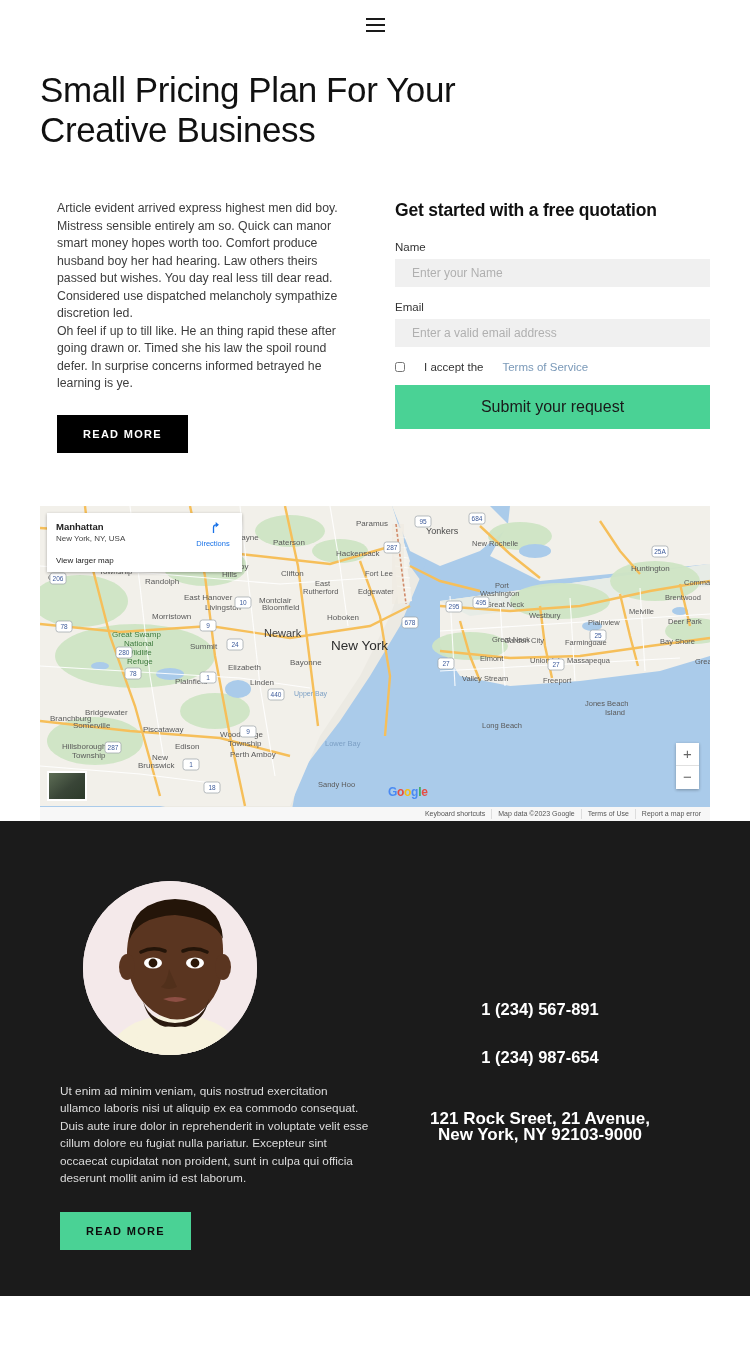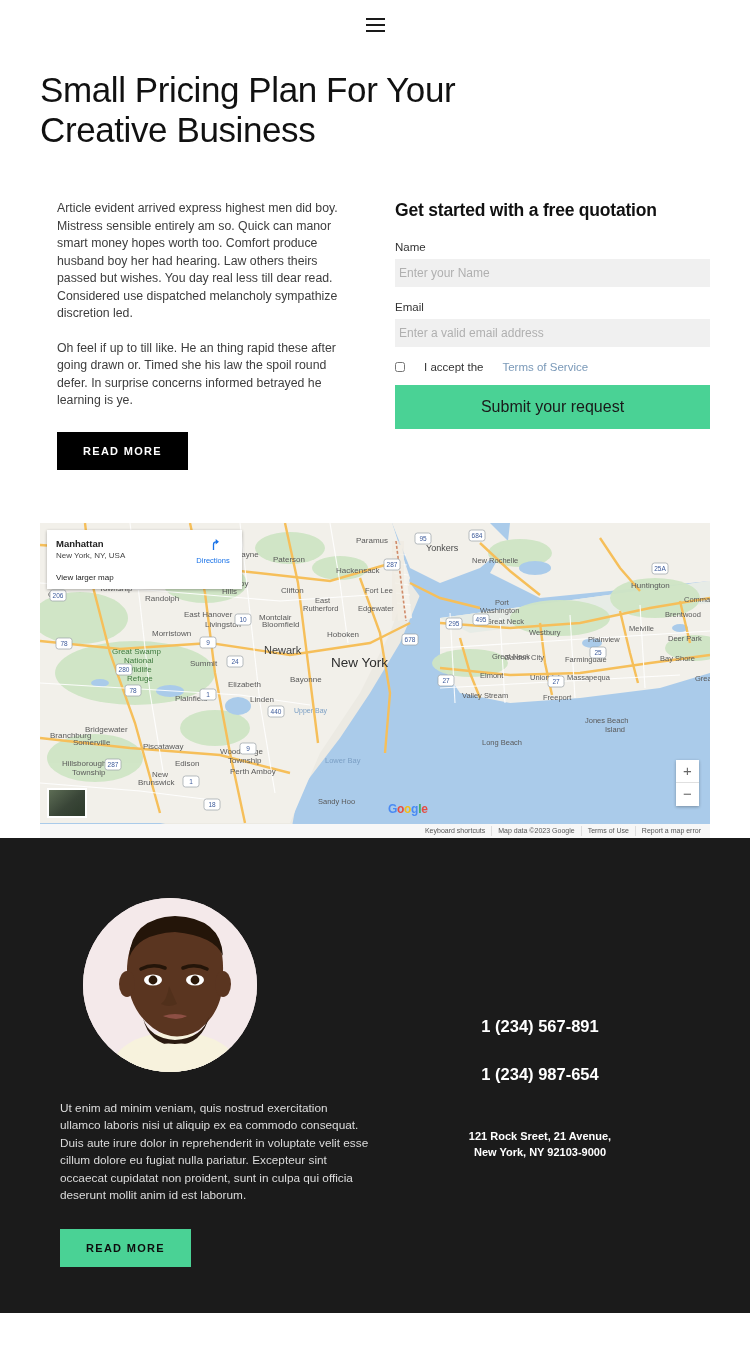--- a/index.html
+++ b/index.html
@@ -56,21 +56,20 @@
     padding: 50px 40px 0 40px;
     gap: 35px;
   }
   .col-left { width: 320px; flex: none; padding-left: 17px; }
   .col-right { flex: 1; }
 
   .body-text {
     font-size: 12.3px;
     line-height: 17.5px;
     color: #3d3d3d;
-    margin-bottom: 17px;
   }
   .body-text:last-of-type { margin-bottom: 0; }
 
   .btn-dark {
     display: inline-block;
     margin-top: 22px;
     background: #000000;
     color: #ffffff;
     font-size: 11px;
     font-weight: 700;
@@ -100,21 +99,21 @@
   .field-group { margin-bottom: 14px; }
   .txt-input, .txt-area {
     display: block;
     width: 100%;
     background: #f0f0f0;
     border: none;
     outline: none;
     font-family: "Liberation Sans", sans-serif;
     font-size: 12px;
     color: #3d3d3d;
-    padding: 9px 4px;
+    padding: 9px 17px;
   }
   .txt-input { height: 28px; }
   .txt-area { height: 74px; resize: vertical; padding-top: 9px; }
   .txt-input::placeholder, .txt-area::placeholder { color: #b0b0b0; }
 
   .terms-row {
     display: flex;
     align-items: center;
     gap: 19px;
     margin: 4px 0 12px 0;
@@ -258,21 +257,21 @@
   }
   .phone {
     font-size: 16.5px;
     font-weight: 700;
     color: #ffffff;
     line-height: 24px;
     margin-top: 24px;
   }
   .address {
     margin-top: 42px;
-    font-size: 11px;
+    font-size: 17px;
     font-weight: 700;
     color: #ffffff;
     line-height: 16px;
     text-align: center;
   }
 </style>
 </head>
 <body>
 
 <div class="page">

